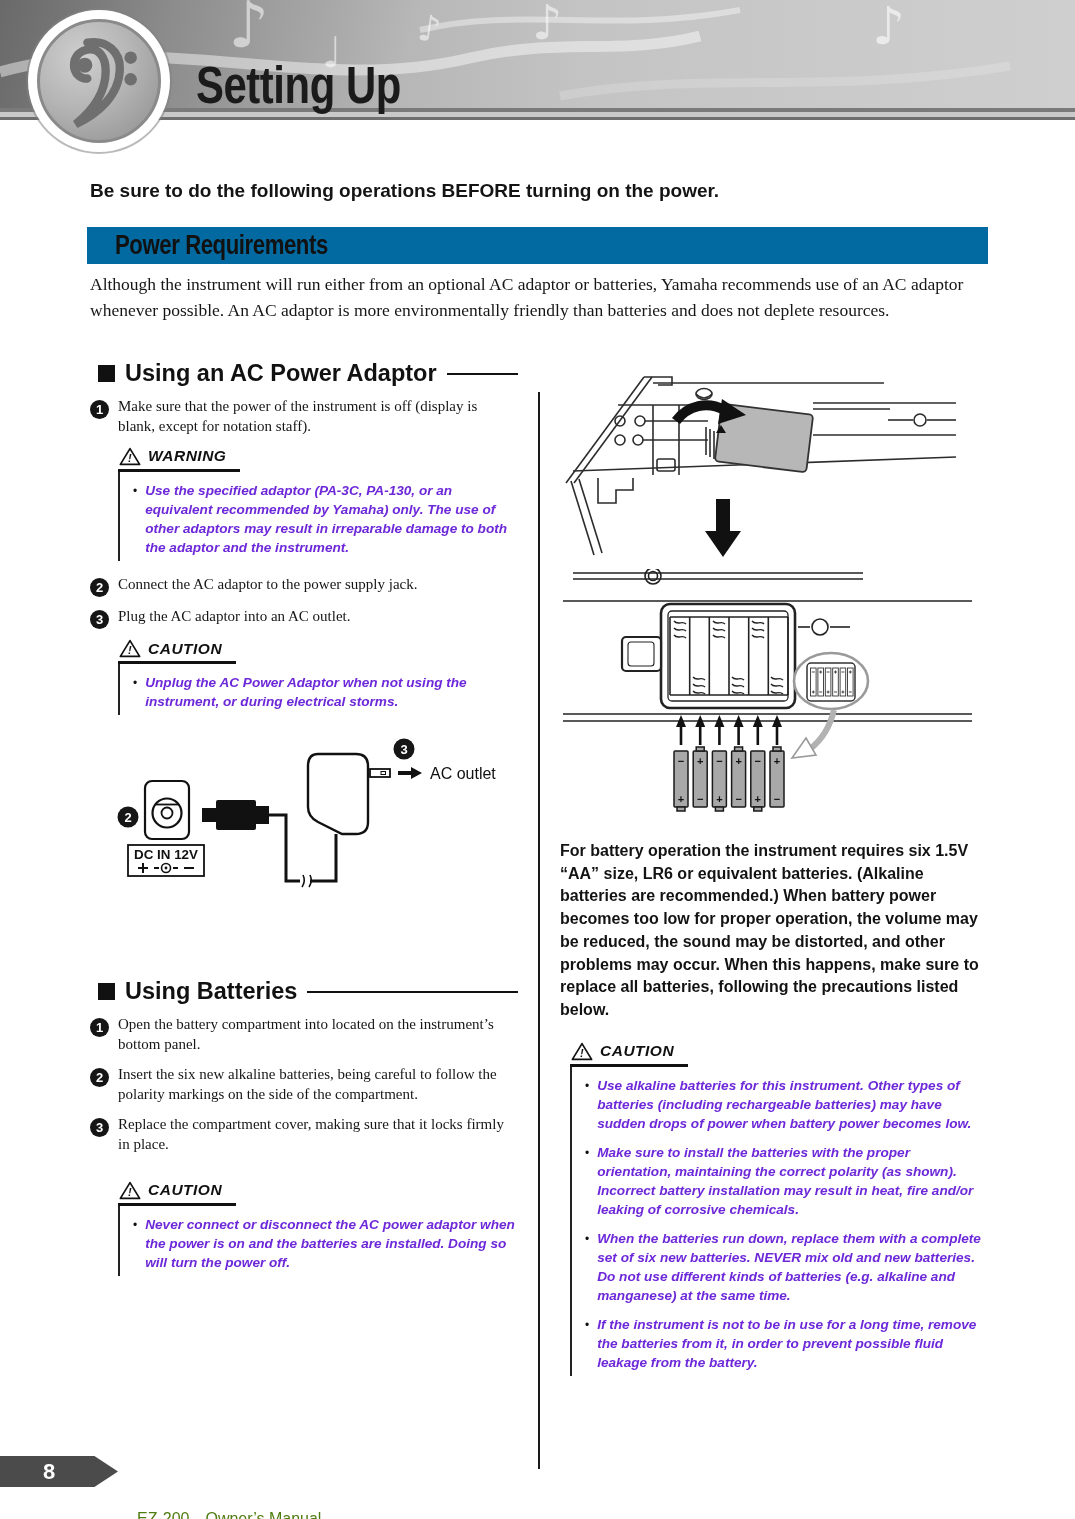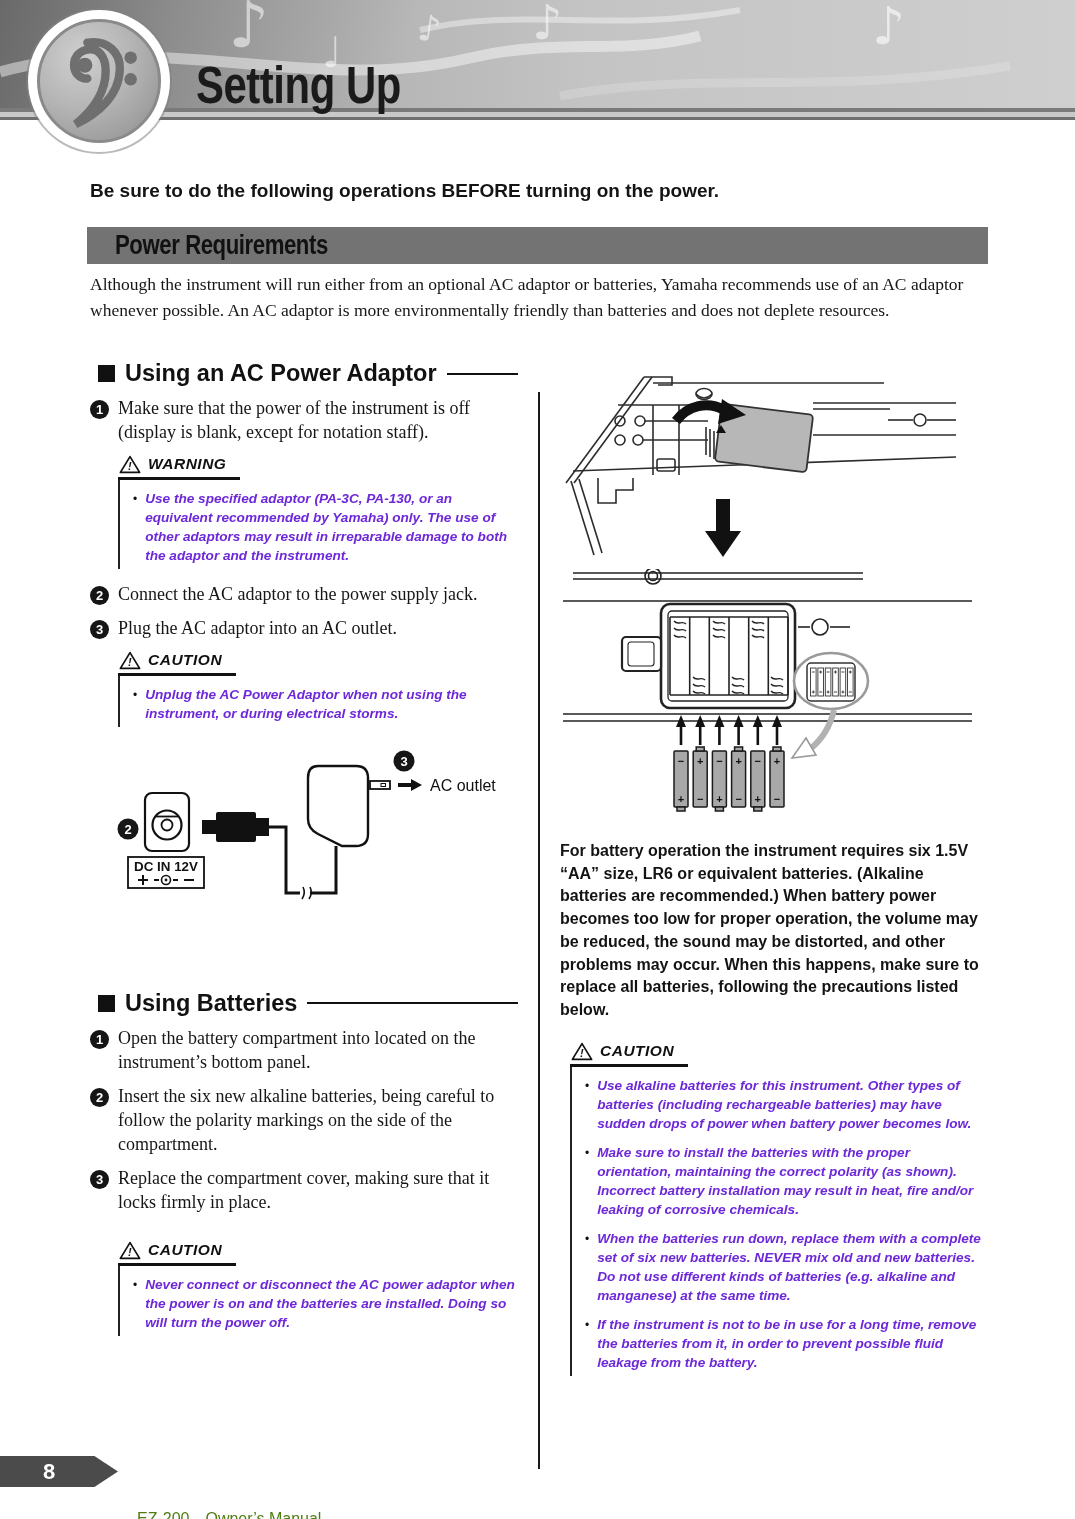--- a/index.html
+++ b/index.html
@@ -18,39 +18,39 @@
         background:#fff;box-shadow:0 0 0 2px rgba(130,130,130,.55);z-index:3;display:flex;align-items:center;justify-content:center;}
   .clef-inner{width:118px;height:118px;border-radius:50%;border:3px solid #8a8a8a;
         background:radial-gradient(circle at 35% 30%, #cfcfcf 0%, #b5b5b5 45%, #8d8d8d 100%);
         display:flex;align-items:center;justify-content:center;}
   .title{position:absolute;left:196px;top:56px;margin:0;font-family:"Liberation Sans",sans-serif;
         font-weight:bold;font-size:51px;color:#1b1b1b;z-index:2;}
   .cond{display:inline-block;transform:scaleX(.82);transform-origin:left center;letter-spacing:-0.5px;white-space:nowrap;}
   
   .intro{position:absolute;left:90px;top:180px;margin:0;font-family:"Liberation Sans",sans-serif;
         font-weight:bold;font-size:19px;color:#141414;}
-  .secbar{position:absolute;left:87px;top:227px;width:901px;height:37px;background:#737373;
+  .secbar{position:absolute;left:87px;top:227px;width:901px;height:37px;background:#0369a1;
         display:flex;align-items:center;}
   .secbar .t{font-family:"Liberation Sans",sans-serif;font-weight:bold;font-size:27px;color:#111;margin-left:28px;}
   .lead{position:absolute;left:90px;top:272px;width:896px;margin:0;font-size:17.5px;line-height:1.48;color:#161616;}
   
   .divider{position:absolute;left:538px;top:392px;width:1.6px;height:1077px;background:#1a1a1a;}
   .col-left{position:absolute;left:90px;top:360px;width:428px;}
   .col-right{position:absolute;left:558px;top:375px;width:430px;}
   
   .h2{display:flex;align-items:center;margin:0 0 10px 0;font-family:"Liberation Sans",sans-serif;
       font-weight:bold;font-size:23.5px;color:#111;padding-left:8px;}
   .h2 .sq{width:17px;height:17px;background:#111;margin-right:10px;flex:none;}
   .h2 .hrule{flex:1;border-top:2.6px solid #111;margin-left:10px;}
   
   .step{display:flex;gap:9px;margin:6px 0 10px 0;}
   .badge{flex:none;width:19px;height:19px;border-radius:50%;background:#151515;color:#fff;
       font-family:"Liberation Sans",sans-serif;font-weight:bold;font-size:13px;line-height:19px;
       text-align:center;margin-top:3px;}
-  .step p{margin:0;font-size:18px;line-height:1.33;color:#161616;}
+  .step p{margin:0;font-size:15px;line-height:1.33;color:#161616;}
   
   .alertbox{margin:10px 0 14px 28px;}
   .ahead{display:inline-flex;align-items:center;gap:7px;border-bottom:3px solid #111;
       padding:0 14px 3px 1px;font-family:"Liberation Sans",sans-serif;font-weight:bold;font-style:italic;
       font-size:15.5px;letter-spacing:.5px;color:#111;}
   .abody{border-left:2px solid #222;padding:9px 2px 2px 13px;}
   .bullet{display:flex;gap:8px;margin-bottom:10px;}
   .bullet:last-child{margin-bottom:2px;}
   .bullet .dot{flex:none;font-family:"Liberation Sans",sans-serif;font-size:12px;margin-top:3px;}
   .bullet p{margin:0;font-family:"Liberation Sans",sans-serif;font-weight:bold;font-style:italic;

